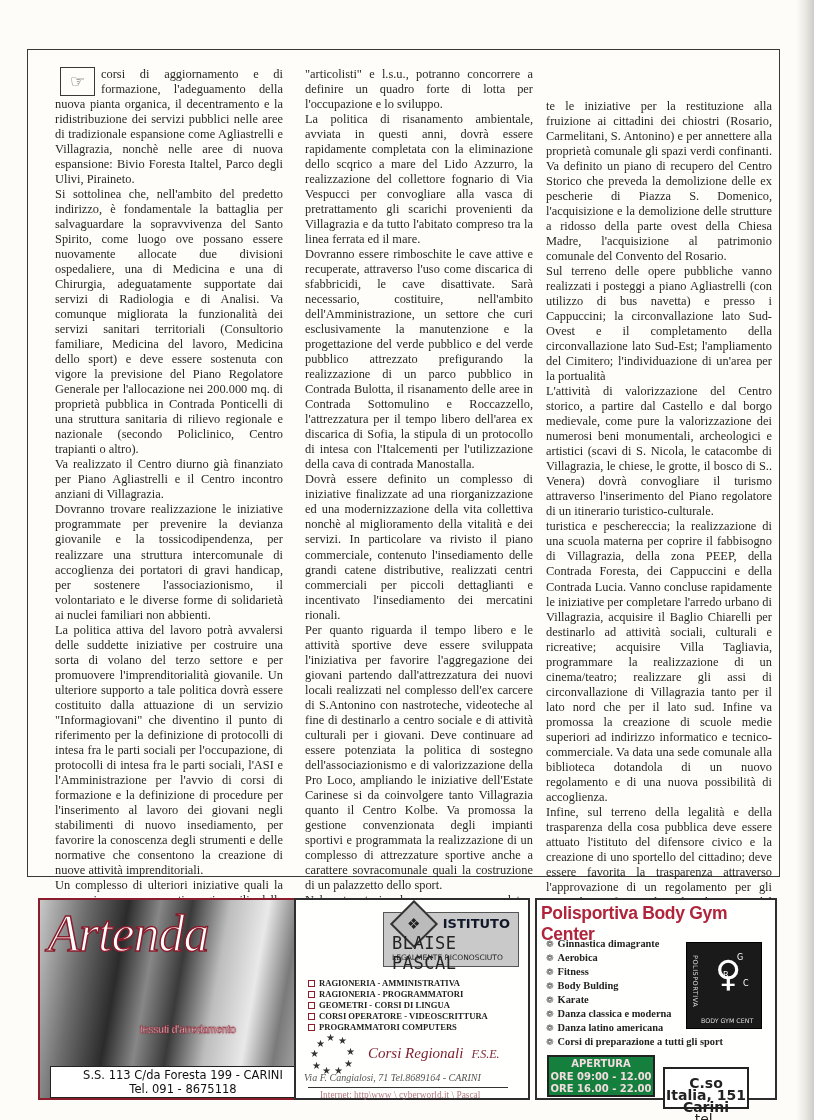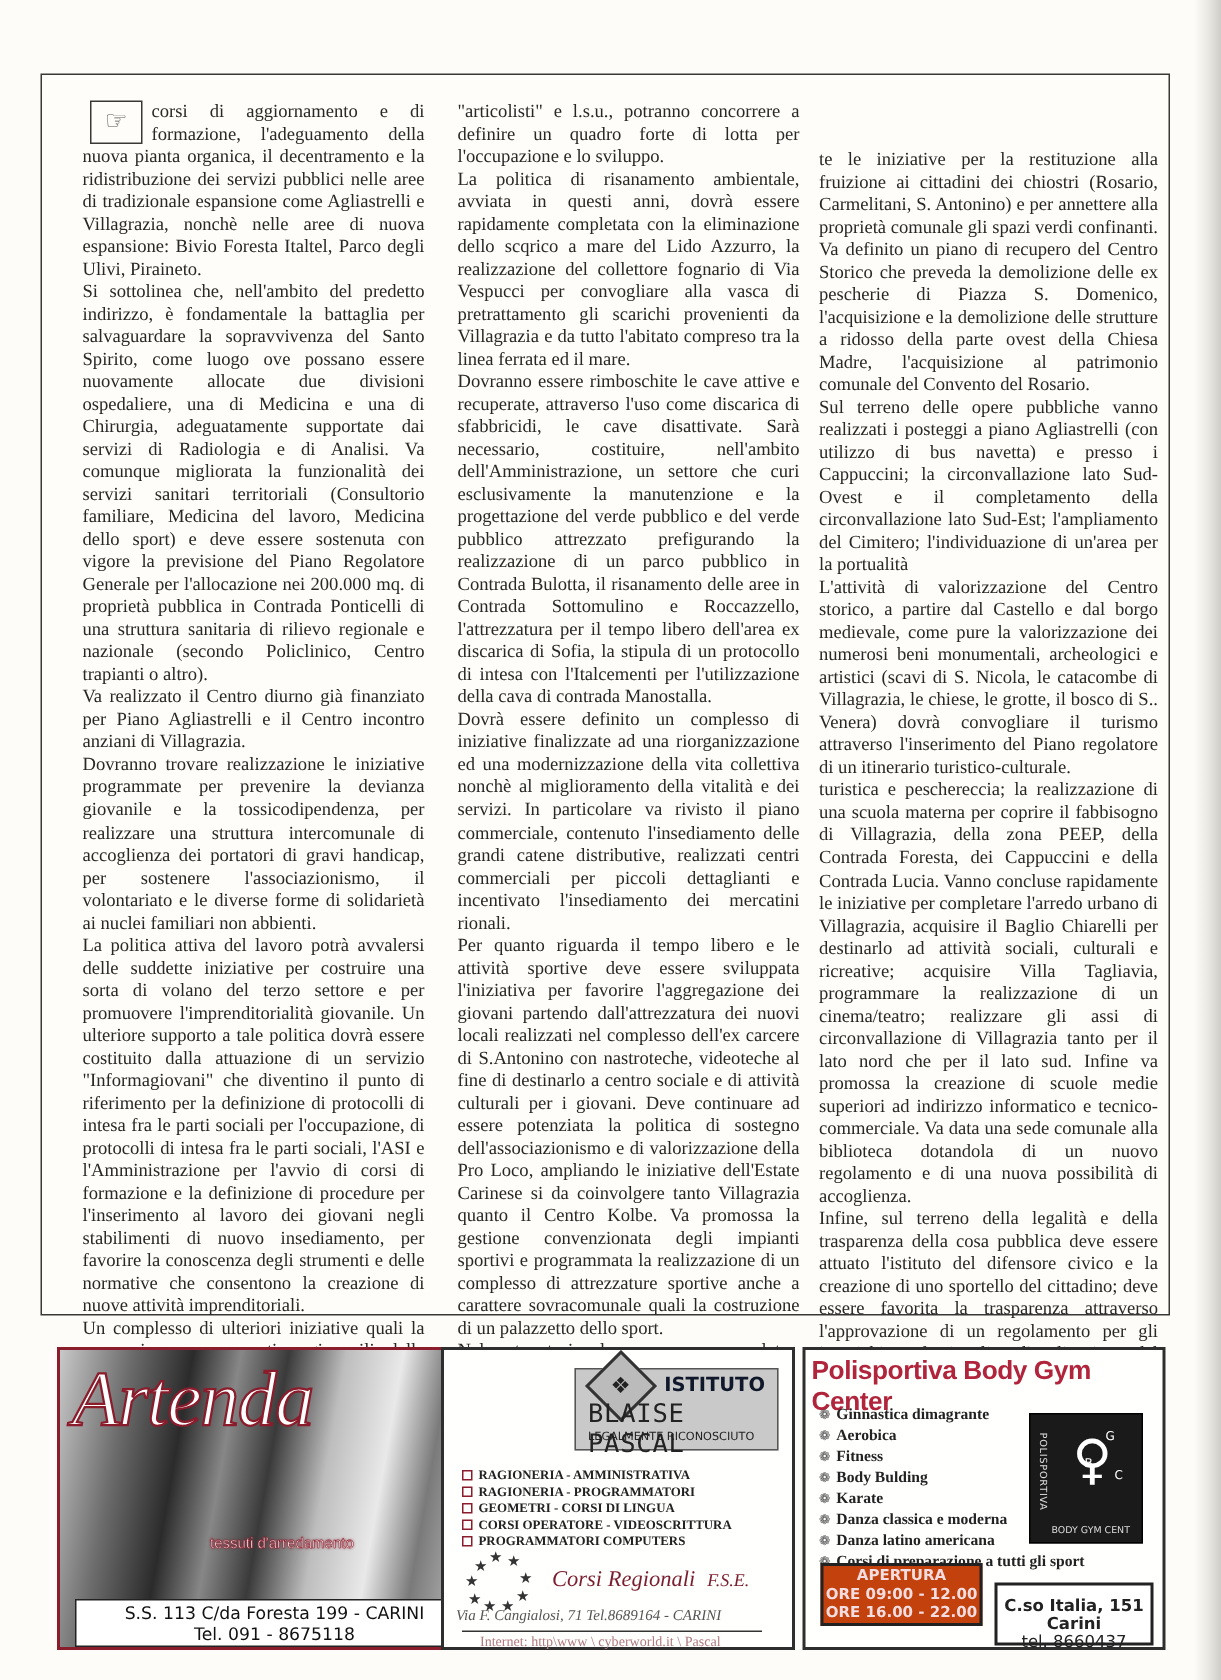--- a/index.html
+++ b/index.html
@@ -50,24 +50,24 @@
   .ad-gym { left: 535px; width: 242px; border: 2px solid #2e2e2e; background: #fffffd; text-decoration: underline; }
   .gym-title { position: absolute; left: 4px; top: 3px; font-family: "Liberation Sans", sans-serif; font-weight: bold; font-size: 17.5px; color: #b0243c; letter-spacing: -0.3px; }
   .gym-list { position: absolute; left: 9px; top: 37px; font-size: 10.4px; line-height: 14px; font-weight: bold; color: #222; }
   .gym-list li { list-style: none; white-space: nowrap; }
   .gym-list .bullet { color: #555; margin-right: 4px; font-family: "DejaVu Sans", sans-serif; font-size: 9px; }
   .gym-logo { position: absolute; left: 149px; top: 42px; width: 76px; height: 87px; background: #1a1a1a; border: 1px solid #000; overflow: hidden; }
   .gym-logo .vert { position: absolute; left: 4px; top: 12px; writing-mode: vertical-rl; font-family: "DejaVu Sans", sans-serif; font-size: 6.5px; color: #ddd; letter-spacing: 0.5px; }
   .gym-logo .figure { position: absolute; left: 28px; top: 10px; font-size: 36px; color: #fff; font-family: "DejaVu Sans", sans-serif; }
   .gym-logo .letter { position: absolute; font-family: "DejaVu Sans", sans-serif; font-size: 8px; color: #fff; }
   .gym-logo .cap { position: absolute; left: 14px; top: 74px; font-family: "DejaVu Sans", sans-serif; font-size: 6.3px; color: #ddd; white-space: nowrap; }
-  .gym-hours { position: absolute; left: 10px; top: 142px; width: 108px; height: 42px; background: #c2410c; border: 2px solid #222;
+  .gym-hours { position: absolute; left: 10px; top: 155px; width: 108px; height: 42px; background: #15803d; border: 2px solid #222;
      font-family: "DejaVu Sans", sans-serif; font-weight: bold; color: #f3dde0; text-align: center; font-size: 10px; line-height: 12.5px; padding-top: 1px; }
-  .gym-addr { position: absolute; left: 126px; top: 155px; width: 106px; height: 42px; border: 2px solid #222; background: #fff;
-     font-family: "DejaVu Sans", sans-serif; font-size: 11px; color: #222; text-align: center; line-height: 12px; padding-top: 8px; }
+  .gym-addr { position: absolute; left: 126px; top: 167px; width: 86px; height: 42px; border: 2px solid #222; background: #fff;
+     font-family: "DejaVu Sans", sans-serif; font-size: 14px; color: #222; text-align: center; line-height: 12px; padding-top: 8px; }
   .gym-addr .strong { font-weight: bold; }
 </style>
 </head>
 <body>
 
 <div class="right-shadow"></div>
 
 <div class="article-frame">
   <div class="col col1">
     <p><span class="hand-box">☞</span><span>corsi di aggiornamento e di formazione, l'adeguamento della nuova pianta organica, il decentramento e la ridistribuzione dei servizi pubblici nelle aree di tradizionale espansione come Agliastrelli e Villagrazia, nonchè nelle aree di nuova espansione: Bivio Foresta  Italtel, Parco degli Ulivi, Piraineto.</span></p>

